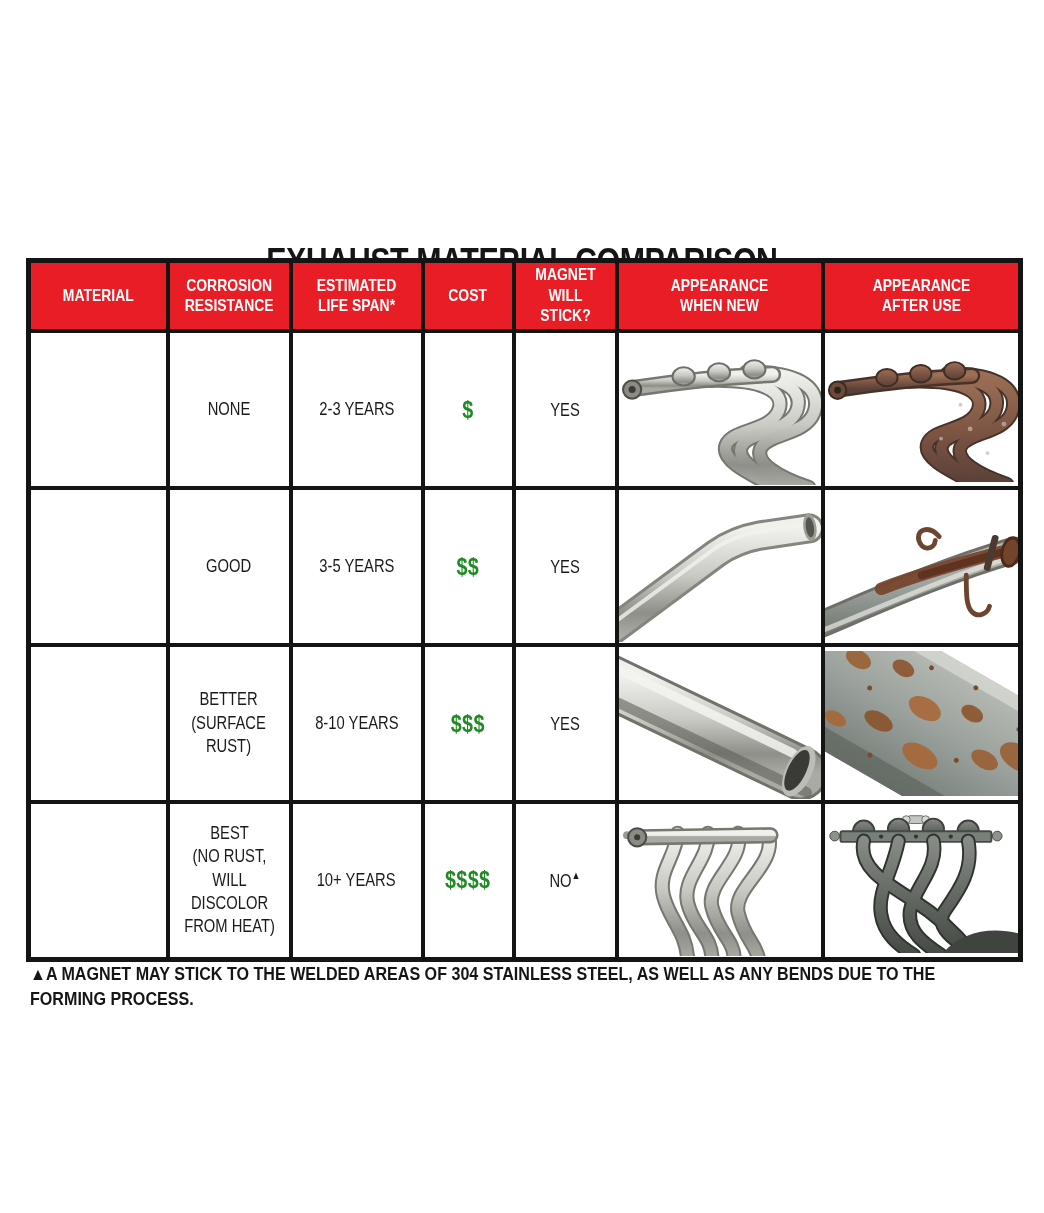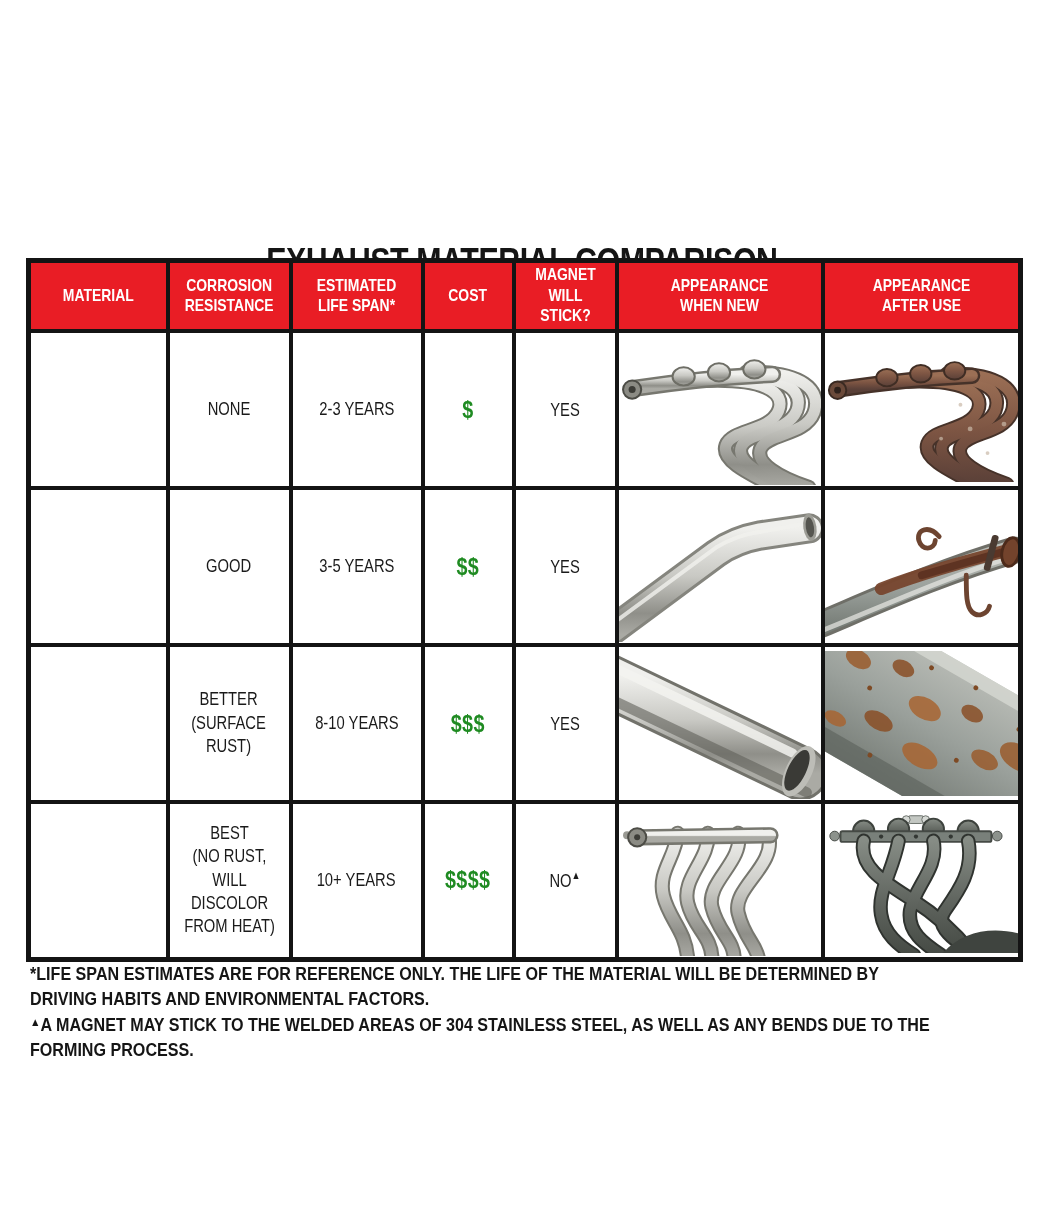--- a/index.html
+++ b/index.html
@@ -291,15 +291,14 @@
             <path d="M148,34 C154,64 138,86 124,106 C112,122 134,138 156,150" stroke="url(#gGrn)" stroke-width="11"></path>
           </g>
           <path d="M120,152 C140,128 170,122 202,130 L202,152 Z" fill="#3f443f"></path>
         </svg>
       </td>
     </tr>
   </tbody>
 </table>
 
 <div class="footnotes">
-  <div class="fn"><span class="cnd"><span class="fmk">*</span><span>LIFE SPAN ESTIMATES ARE FOR REFERENCE ONLY. THE LIFE OF THE MATERIAL WILL BE DETERMINED BY DRIVING HABITS AND ENVIRONMENTAL FACTORS.</span></span></div>
   <div class="fn"><span class="cnd"><span class="fmk">▲</span><span>A MAGNET MAY STICK TO THE WELDED AREAS OF 304 STAINLESS STEEL, AS WELL AS ANY BENDS DUE TO THE FORMING PROCESS.</span></span></div>
 </div>
 
 </body></html>

